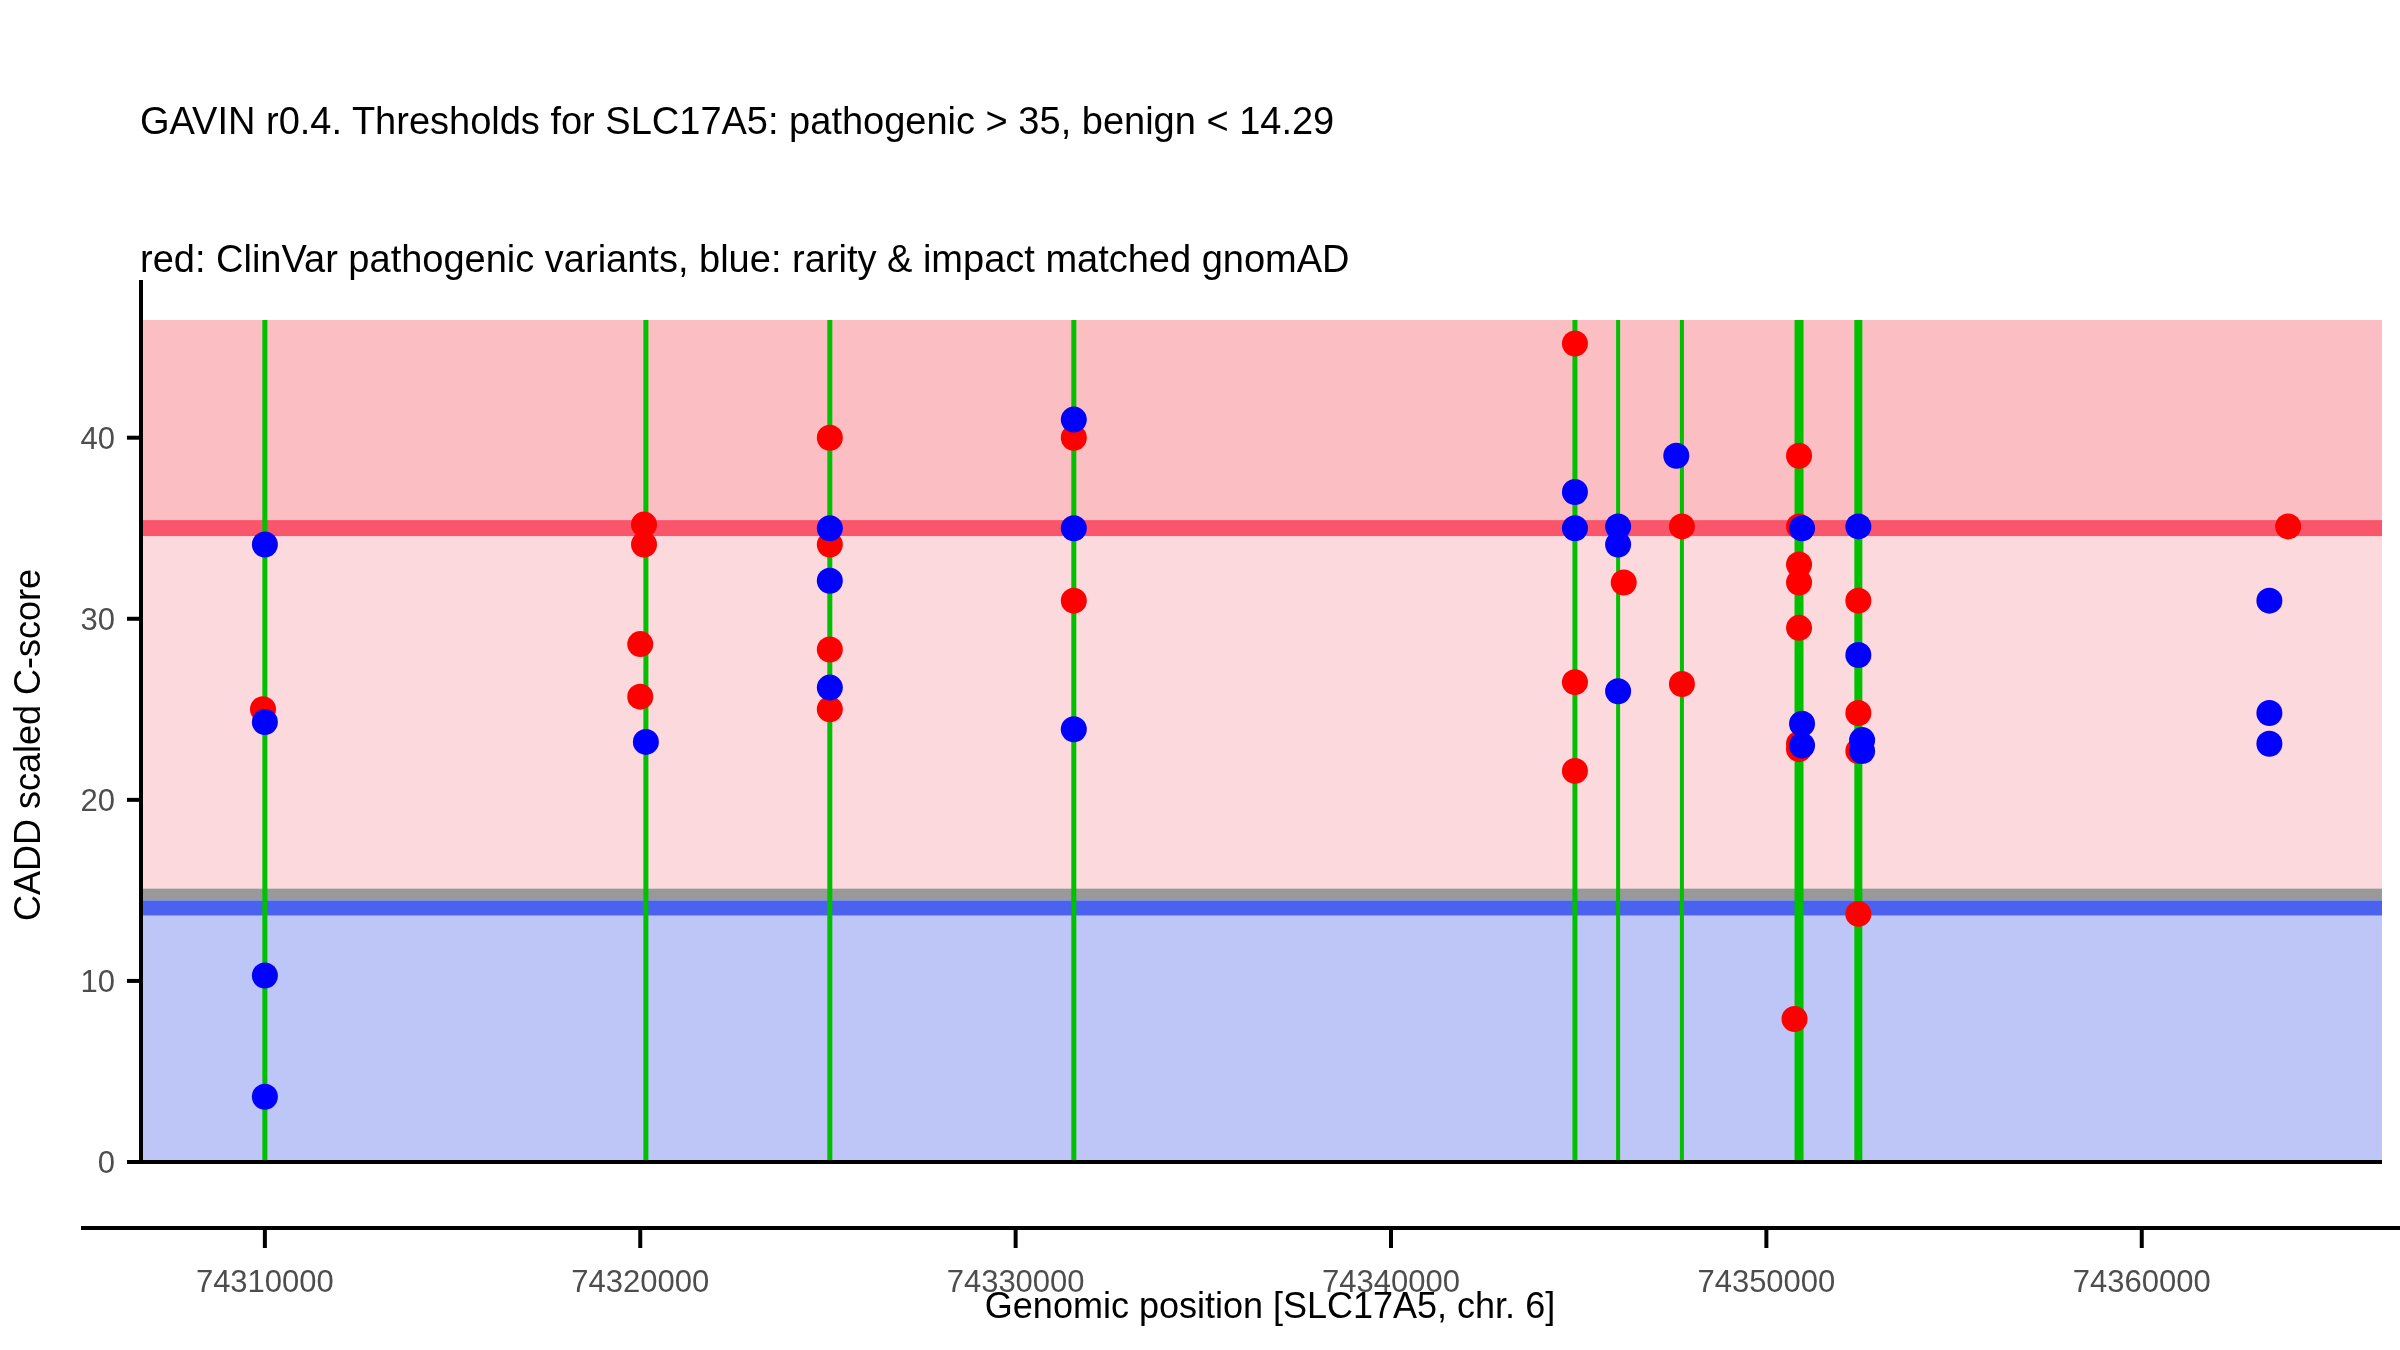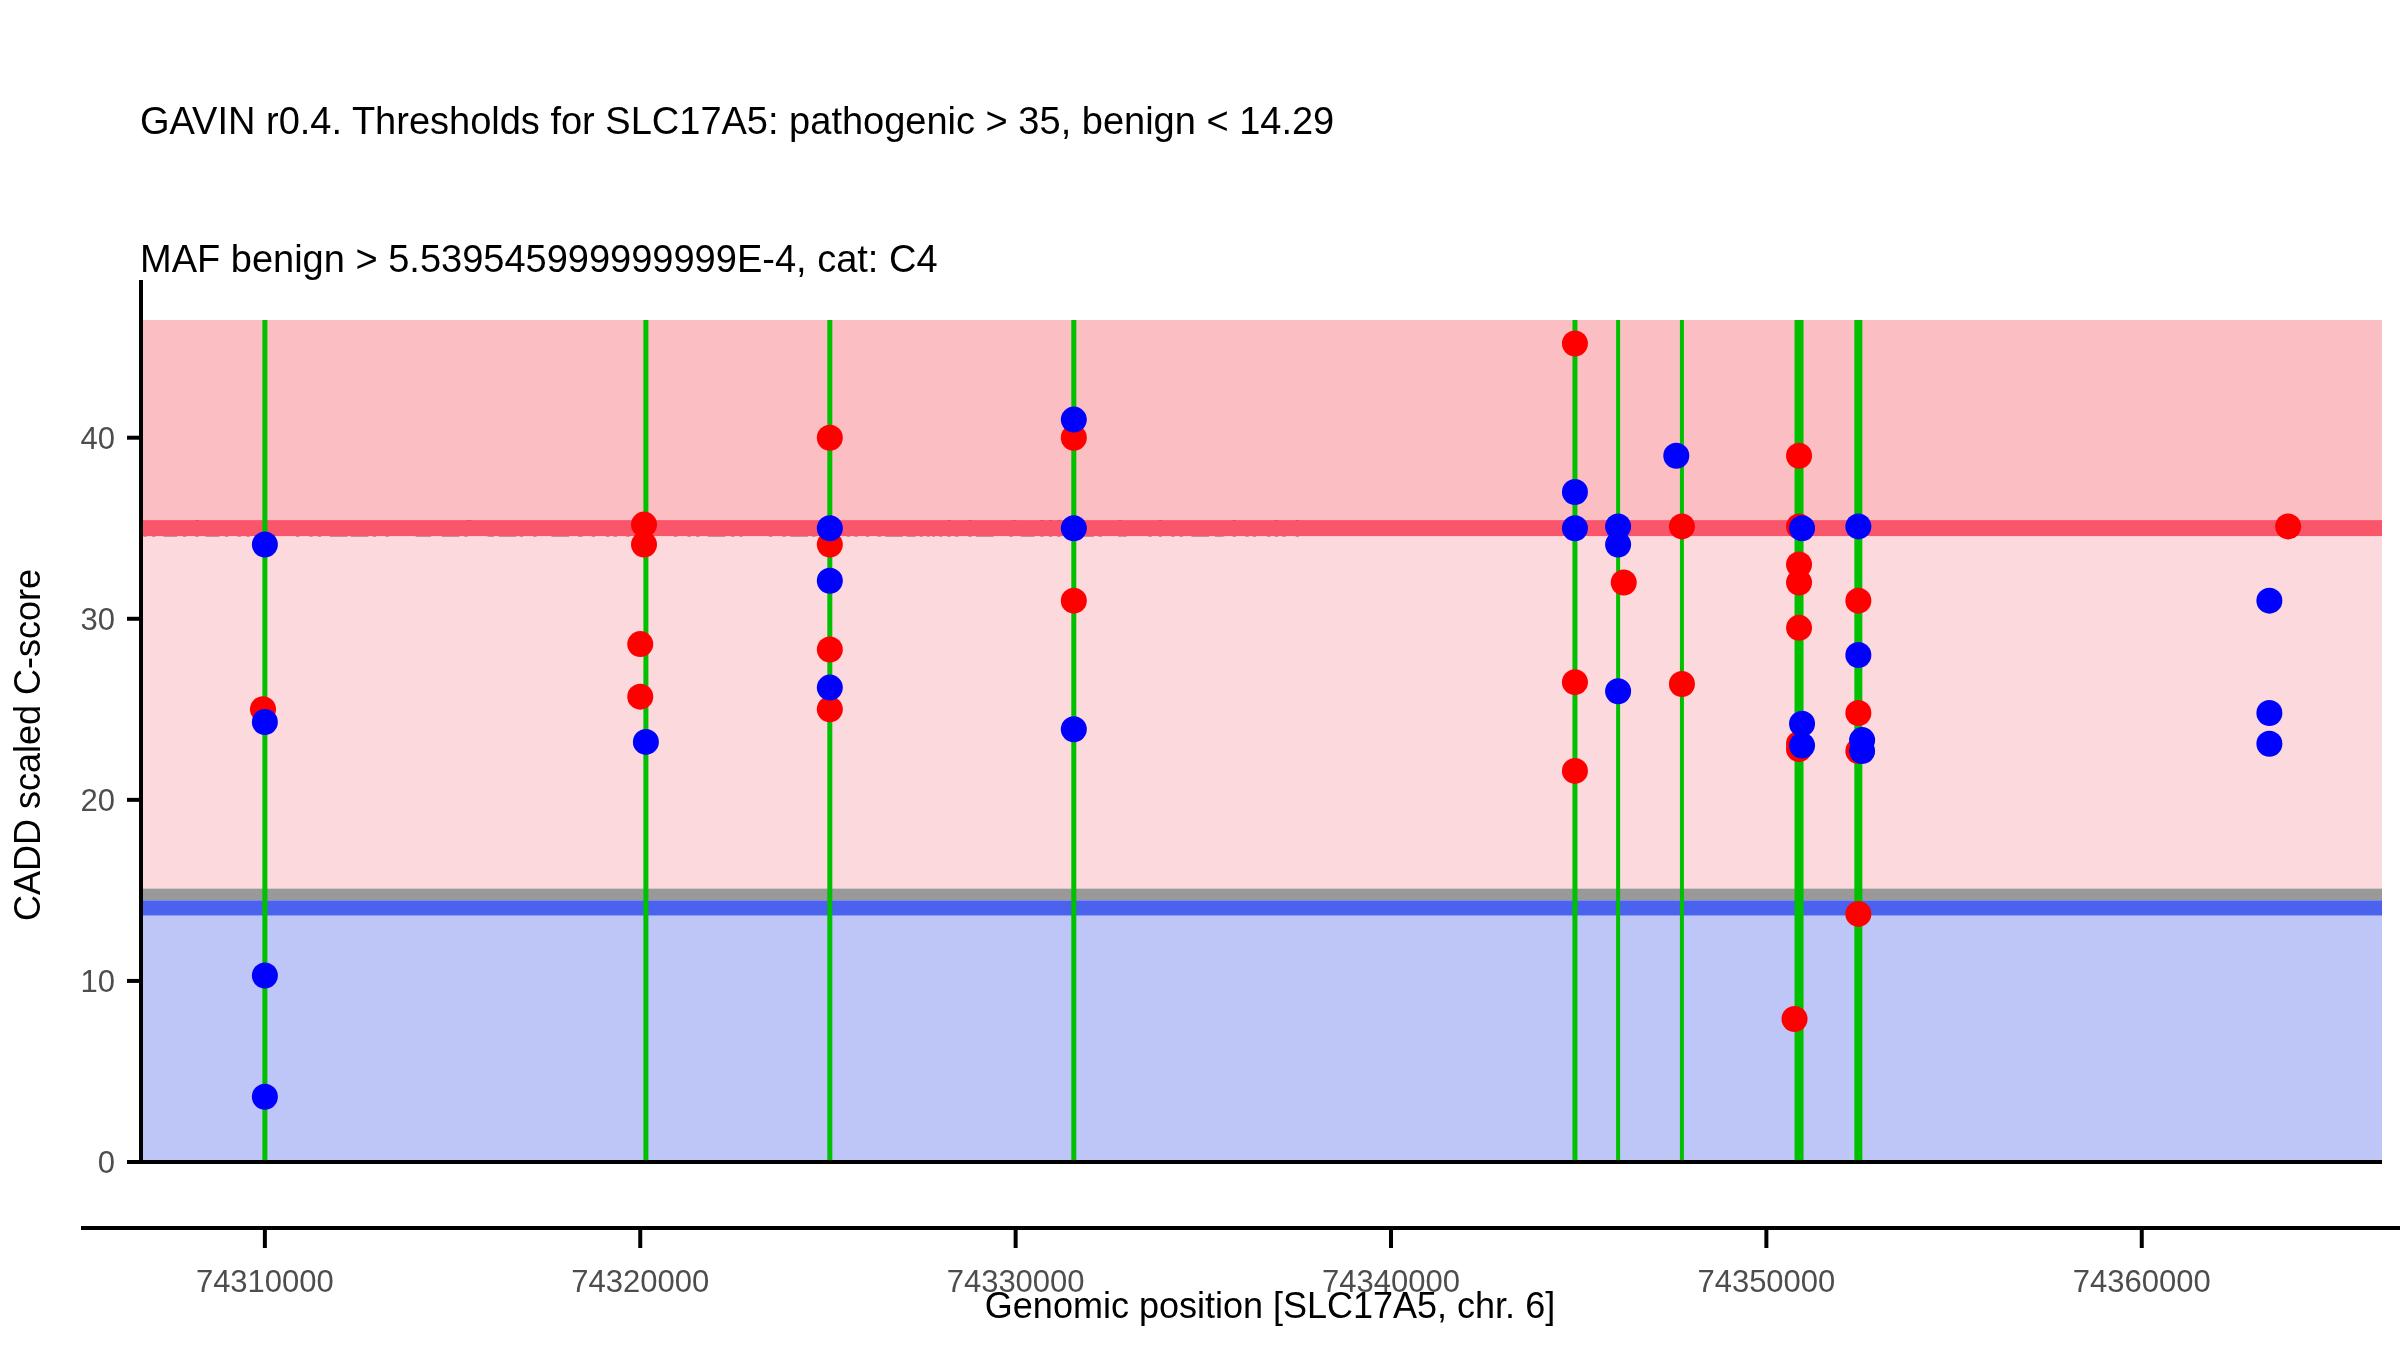--- a/index.html
+++ b/index.html
@@ -46,21 +46,20 @@
     font-size: 36px;
   }
 </style>
 </head>
 <body>
 
 <div id="root">
 
   <div id="title-block">
     <div>GAVIN r0.4. Thresholds for SLC17A5: pathogenic &gt; 35, benign &lt; 14.29</div>
-    <div>MAF benign &gt; 5.539545999999999E-4, cat: C4</div>
     <div>red: ClinVar pathogenic variants, blue: rarity &amp; impact matched gnomAD</div>
     <div>variants, green: RefSeq exons, grey: genome-wide fallback threshold</div>
   </div>
 
   <svg id="plot" width="2400" height="1350">
     <g id="bands-group">
         <rect x="141" y="320" width="2241" height="200.08817204301067" fill="#FBBEC2"></rect>
         <rect x="141" y="520.0881720430107" width="2241" height="16.296774193548572" fill="#F9556B"></rect>
         <rect x="141" y="536.3849462365592" width="2241" height="352.1913978494623" fill="#FCD9DC"></rect>
         <rect x="141" y="888.5763440860215" width="2241" height="11.769892473118261" fill="#999999"></rect>

